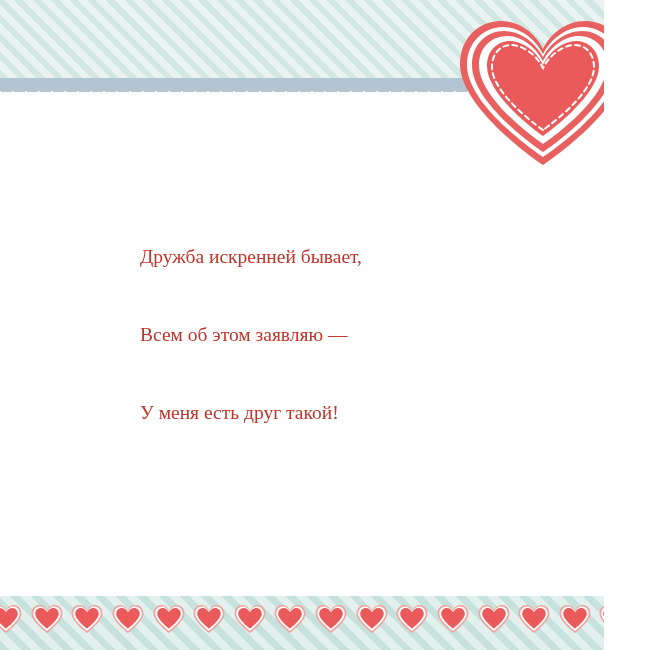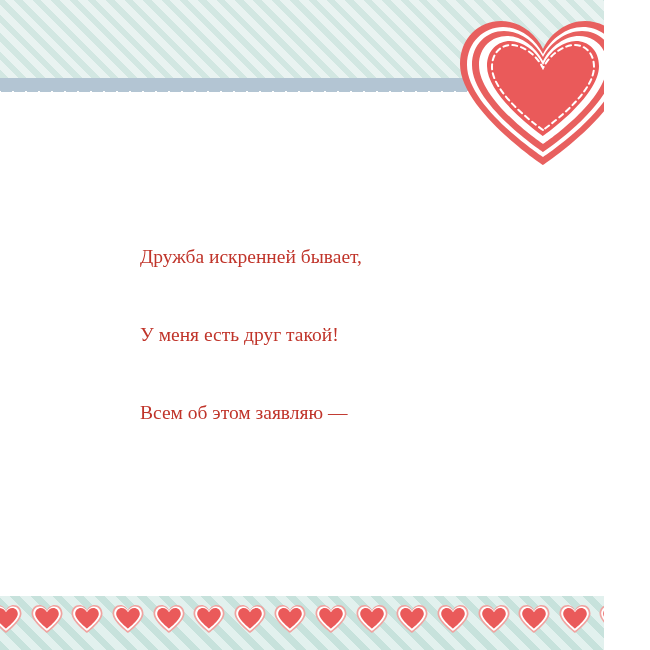--- a/index.html
+++ b/index.html
@@ -185,22 +185,22 @@
 
       <path d="M85 118 C 85 118, 29 79, 29 48 C 29 32, 40 23, 52 23 C 64 23, 78 32, 85 47 C 92 32, 106 23, 118 23 C 130 23, 141 32, 141 48 C 141 79, 85 118, 85 118 Z" fill="#ea5a5a"></path>
 
       <path d="M85 112 C 85 112, 34 77, 34 49 C 34 35, 43 27, 53 27 C 64 27, 78 36, 85 50 C 92 36, 106 27, 117 27 C 127 27, 136 35, 136 49 C 136 77, 85 112, 85 112 Z" fill="none" stroke="#ffffff" stroke-width="2" stroke-dasharray="5 4" stroke-linecap="round"></path>
     </svg>
   </div>
 
   <div id="poem">
     <div class="stanza">
       <span class="poem-line">Дружба искренней бывает,</span>
+      <span class="poem-line">Всем об этом заявляю —</span>
       <span class="poem-line">У меня есть друг такой!</span>
-      <span class="poem-line">Всем об этом заявляю —</span>
     </div>
     <div class="stanza">
       
       
       
       
     </div>
   </div>
 
   <div id="bottom-blue-bar"></div>

